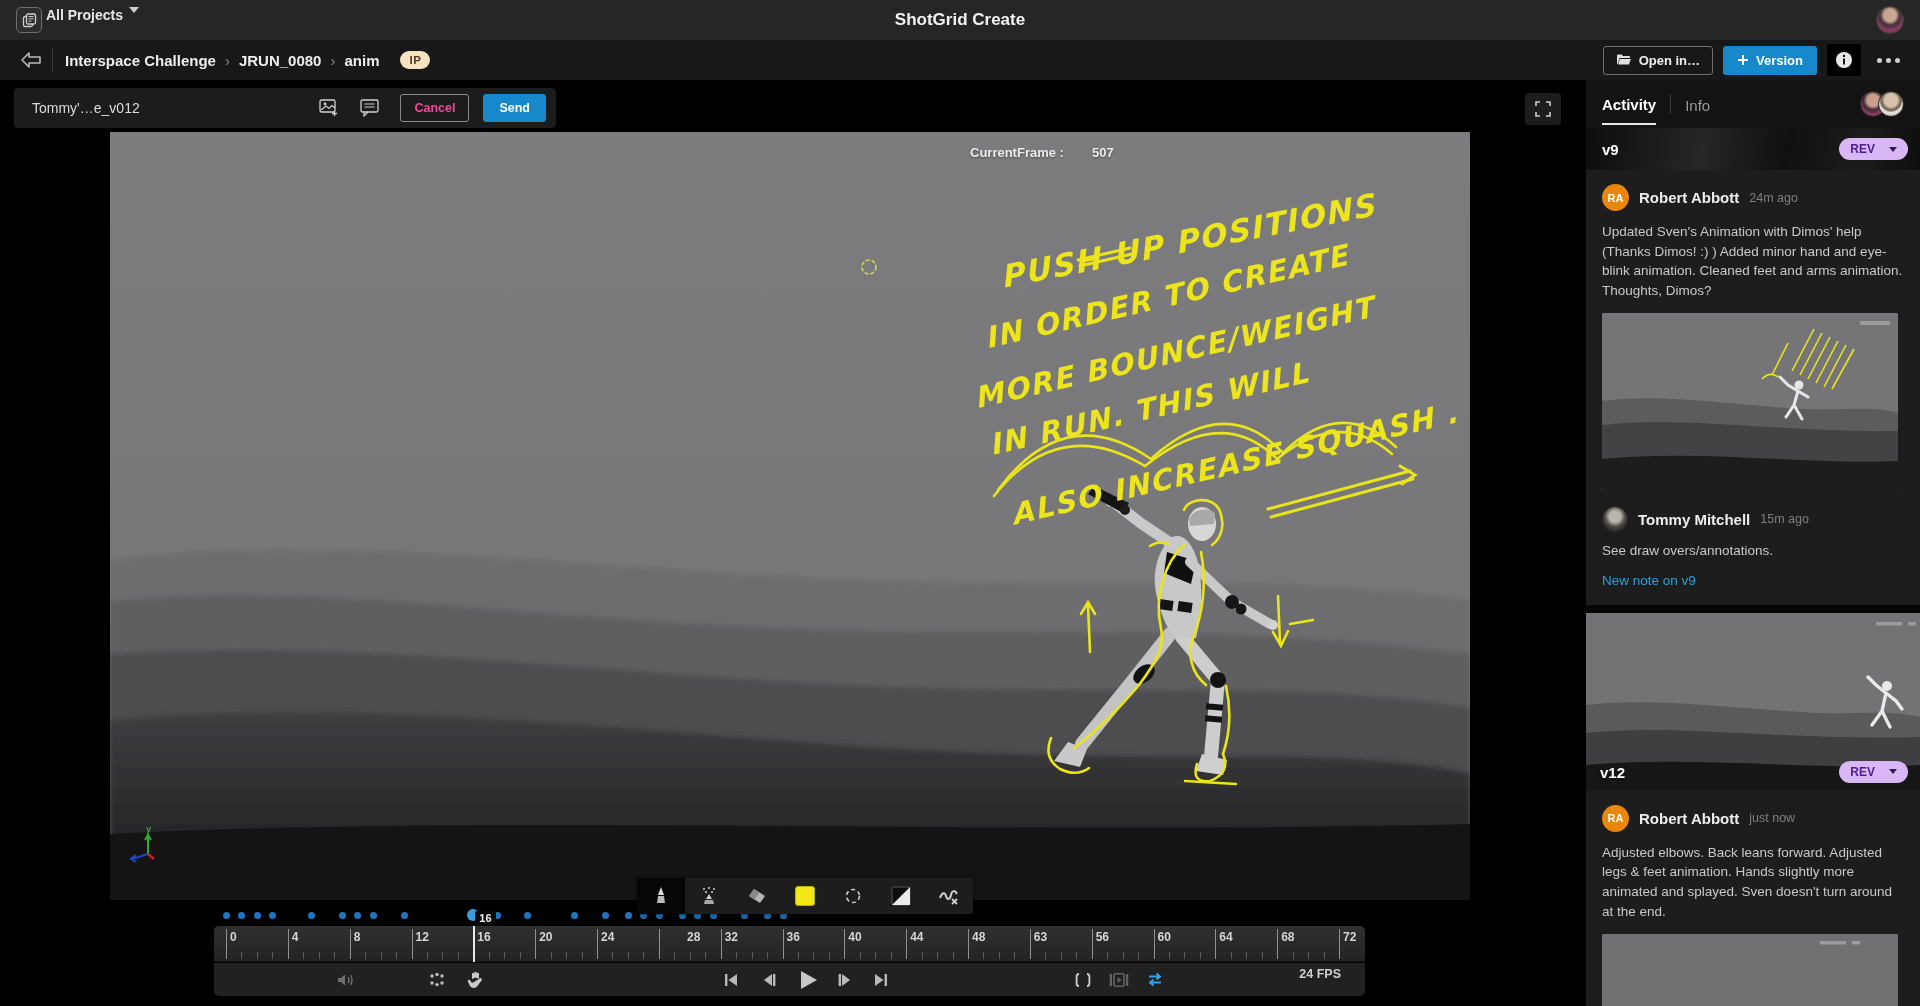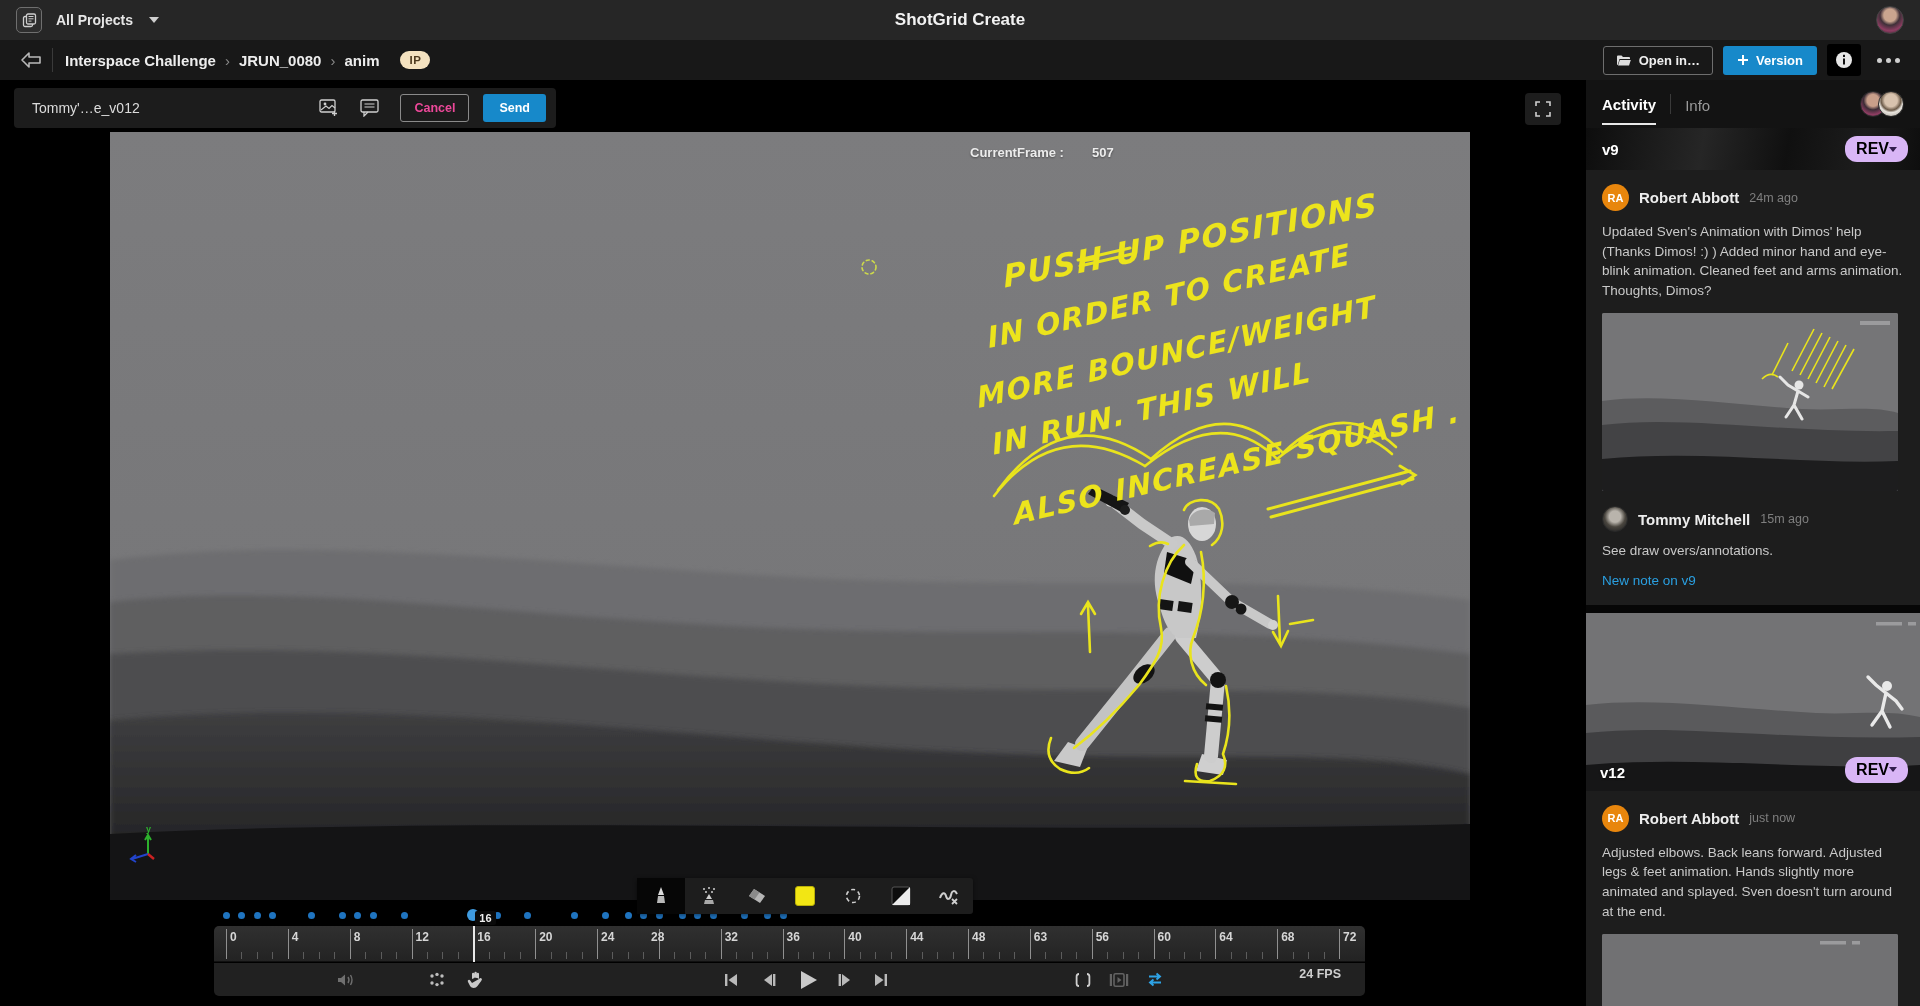--- a/index.html
+++ b/index.html
@@ -1,35 +1,35 @@
 <!DOCTYPE html>
 <html><head>
 <meta charset="utf-8">
 <style>
   * { margin:0; padding:0; box-sizing:border-box; }
   html,body { width:1920px; height:1006px; overflow:hidden; background:#000; font-family:"Liberation Sans", sans-serif; }
   .ellip { white-space:nowrap; }
 
   
   .topbar { position:absolute; left:0; top:0; width:1920px; height:40px; background:#262626; display:flex; align-items:center; padding:0 16px; z-index:30; }
-  .projects-btn { display:flex; align-items:center; gap:14px; color:#e6e6e6; font-size:14px; font-weight:bold; cursor:pointer; }
+  .projects-btn { display:flex; align-items:flex-start; gap:4px; color:#e6e6e6; font-size:14px; font-weight:bold; cursor:pointer; }
   .proj-icon { width:26px; height:26px; border:1px solid #6f6f6f; border-radius:5px; display:flex; align-items:center; justify-content:center; background:#2e2e2e; }
   .chev-down { width:0; height:0; border-left:5px solid transparent; border-right:5px solid transparent; border-top:6px solid #cfcfcf; margin-left:2px; }
   .app-title { position:absolute; left:0; right:0; text-align:center; color:#f2f2f2; font-size:17px; font-weight:bold; pointer-events:none; }
   .topbar-avatar { margin-left:auto; width:28px; height:28px; border-radius:50%; background:radial-gradient(circle at 50% 32%, #caa58f 0 28%, #403039 45%, #8e3d62 70%, #261d26 100%); border:1px solid #444; cursor:pointer; z-index:2; }
 
   
   .crumbbar { position:absolute; left:0; top:40px; width:1920px; height:40px; background:#181818; display:flex; align-items:center; padding:0 14px; z-index:30; }
   .back-btn { width:34px; height:28px; display:flex; align-items:center; justify-content:center; cursor:pointer; }
   .crumb-divider { width:1px; height:24px; background:#3a3a3a; margin:0 12px 0 4px; }
   .breadcrumb { display:flex; align-items:center; gap:9px; color:#ededed; font-size:15px; font-weight:bold; }
   .crumb-sep { color:#8a8a8a; font-weight:normal; }
   .ip-badge { margin-left:12px; background:#f4e2c0; color:#4e3b20; font-size:11.5px; font-weight:bold; padding:3px 9px; border-radius:10px; letter-spacing:.5px; }
   .crumb-actions { margin-left:auto; display:flex; align-items:center; gap:10px; }
-  .openin-btn { display:flex; align-items:center; gap:8px; border:1px solid #6e6e6e; border-radius:3px; background:transparent; color:#efefef; font-size:13px; font-weight:bold; padding:6px 12px; cursor:pointer; }
+  .openin-btn { display:flex; align-items:flex-start; gap:8px; border:1px solid #6e6e6e; border-radius:3px; background:transparent; color:#efefef; font-size:13px; font-weight:bold; padding:6px 12px; cursor:pointer; }
   .version-btn { display:flex; align-items:center; gap:7px; border:none; border-radius:3px; background:#1789ca; color:#fff; font-size:13px; font-weight:bold; padding:7px 14px; cursor:pointer; }
   .info-btn { width:34px; height:32px; background:#000; border-radius:3px; display:flex; align-items:center; justify-content:center; cursor:pointer; }
   .more-btn { display:flex; gap:4px; padding:6px; cursor:pointer; }
   .more-btn i { width:5px; height:5px; border-radius:50%; background:#cfcfcf; display:block; }
 
   
   .stage { position:absolute; left:0; top:80px; width:1586px; height:926px; background:#000; }
   .review-bar { position:absolute; left:14px; top:8px; width:542px; height:40px; background:#1c1c1c; border-radius:4px; display:flex; align-items:center; padding:0 10px 0 18px; z-index:20; }
   .review-title { color:#dcdcdc; font-size:14px; }
   .review-icons { margin-left:auto; display:flex; align-items:center; gap:6px; }
@@ -73,21 +73,21 @@
   .side-avatars { margin-left:auto; display:flex; }
   .mini-avatar { width:26px; height:26px; border-radius:50%; border:1px solid #2a2a2a; }
   .mini-avatar + .mini-avatar { margin-left:-8px; }
   .av-w { background:radial-gradient(circle at 50% 35%, #c99f8a 0 30%, #3c2c36 48%, #8e3d62 72%, #241c24 100%); }
   .av-m { background:radial-gradient(circle at 50% 35%, #d8c3ae 0 32%, #6b5a48 50%, #e8e4de 62%, #9a938a 100%); }
   .av-t { background:radial-gradient(circle at 50% 40%, #b9b4ac 0 30%, #4a463f 55%, #14161a 100%); }
   .feed { position:absolute; top:48px; bottom:0; left:0; right:0; overflow:hidden; background:#060606; }
   .vcard { background:#1d1d1d; }
   .vstrip { position:relative; height:42px; background:linear-gradient(100deg,#0d0d0d,#262626 35%,#101010 60%,#1c1c1c 82%,#0e0e0e); }
   .vlabel { position:absolute; left:16px; top:50%; transform:translateY(-50%); color:#fff; font-size:15px; font-weight:bold; }
-  .rev-badge { position:absolute; right:12px; top:50%; transform:translateY(-50%); background:#d9b6f6; color:#000000; font-size:16px; font-weight:bold; border-radius:12px; padding:4px 11px; display:flex; align-items:center; gap:0; cursor:pointer; }
+  .rev-badge { position:absolute; right:12px; top:50%; transform:translateY(-50%); background:#d9b6f6; color:#4c1d95; font-size:12px; font-weight:bold; border-radius:12px; padding:4px 11px; display:flex; align-items:center; gap:14px; cursor:pointer; }
   .rev-chev { width:0; height:0; border-left:4px solid transparent; border-right:4px solid transparent; border-top:5px solid #321d4e; }
   .cbody { padding:14px 16px 16px; }
   .crow { display:flex; align-items:center; gap:10px; }
   .ra-avatar { width:27px; height:27px; border-radius:50%; background:#e8860d; color:#fff; font-size:11px; font-weight:bold; display:flex; align-items:center; justify-content:center; }
   .cname { color:#ededed; font-size:15px; font-weight:bold; }
   .ctime { color:#7f7f7f; font-size:12.5px; }
   .ctext { margin-top:11px; color:#c9c9c9; font-size:13.5px; line-height:1.45; }
   .cthumb { position:relative; margin-top:13px; width:296px; height:178px; border-radius:2px; overflow:hidden; background:#6f6f71; cursor:pointer; }
   .note-link { display:inline-block; margin-top:12px; color:#2a9fe0; font-size:13.5px; cursor:pointer; text-decoration:none; }
   .bigthumb { position:relative; height:178px; overflow:hidden; background:#737375; cursor:pointer; }
@@ -386,21 +386,21 @@
       <div class="tick-label" style="left: 325.167px;">20</div>
       <div class="tick" style="left: 336.625px; height: 7px;"></div>
       <div class="tick" style="left: 352.083px; height: 7px;"></div>
       <div class="tick" style="left: 367.542px; height: 7px;"></div>
       <div class="tick major" style="left: 383px; height: 30px;"></div>
       <div class="tick-label" style="left: 387px;">24</div>
       <div class="tick" style="left: 398.458px; height: 7px;"></div>
       <div class="tick" style="left: 413.917px; height: 7px;"></div>
       <div class="tick" style="left: 429.375px; height: 7px;"></div>
       <div class="tick major" style="left: 444.833px; height: 30px;"></div>
-      <div class="tick-label" style="left: 437px;">28</div>
+      <div class="tick-label" style="left: 473px;">28</div>
       <div class="tick" style="left: 460.292px; height: 7px;"></div>
       <div class="tick" style="left: 475.75px; height: 7px;"></div>
       <div class="tick" style="left: 491.208px; height: 7px;"></div>
       <div class="tick major" style="left: 506.667px; height: 30px;"></div>
       <div class="tick-label" style="left: 510.667px;">32</div>
       <div class="tick" style="left: 522.125px; height: 7px;"></div>
       <div class="tick" style="left: 537.583px; height: 7px;"></div>
       <div class="tick" style="left: 553.042px; height: 7px;"></div>
       <div class="tick major" style="left: 568.5px; height: 30px;"></div>
       <div class="tick-label" style="left: 572.5px;">36</div>

